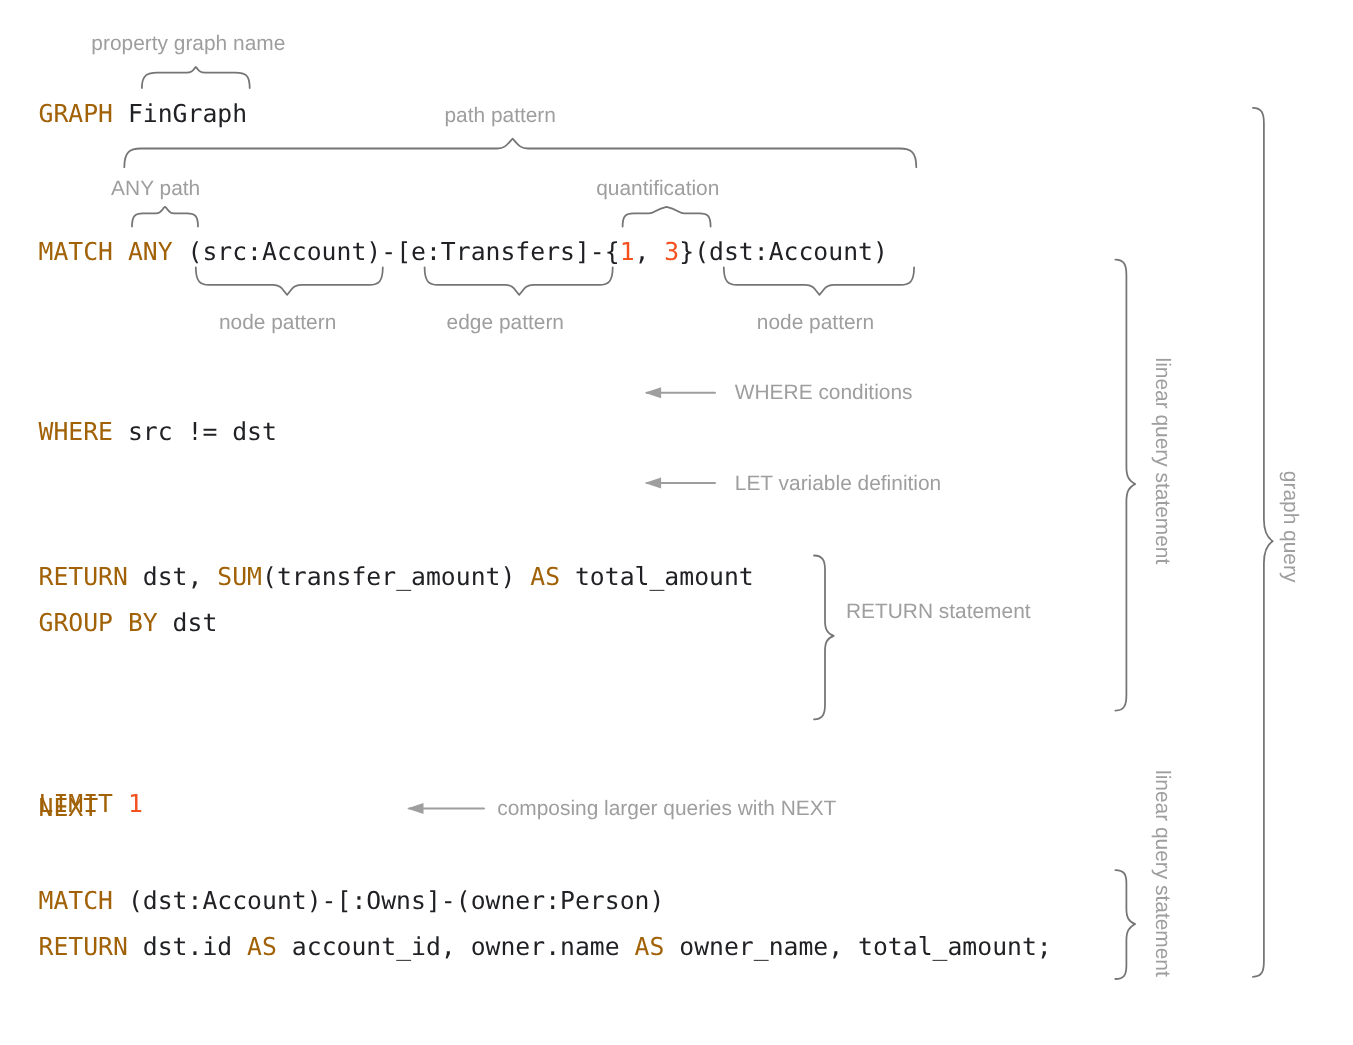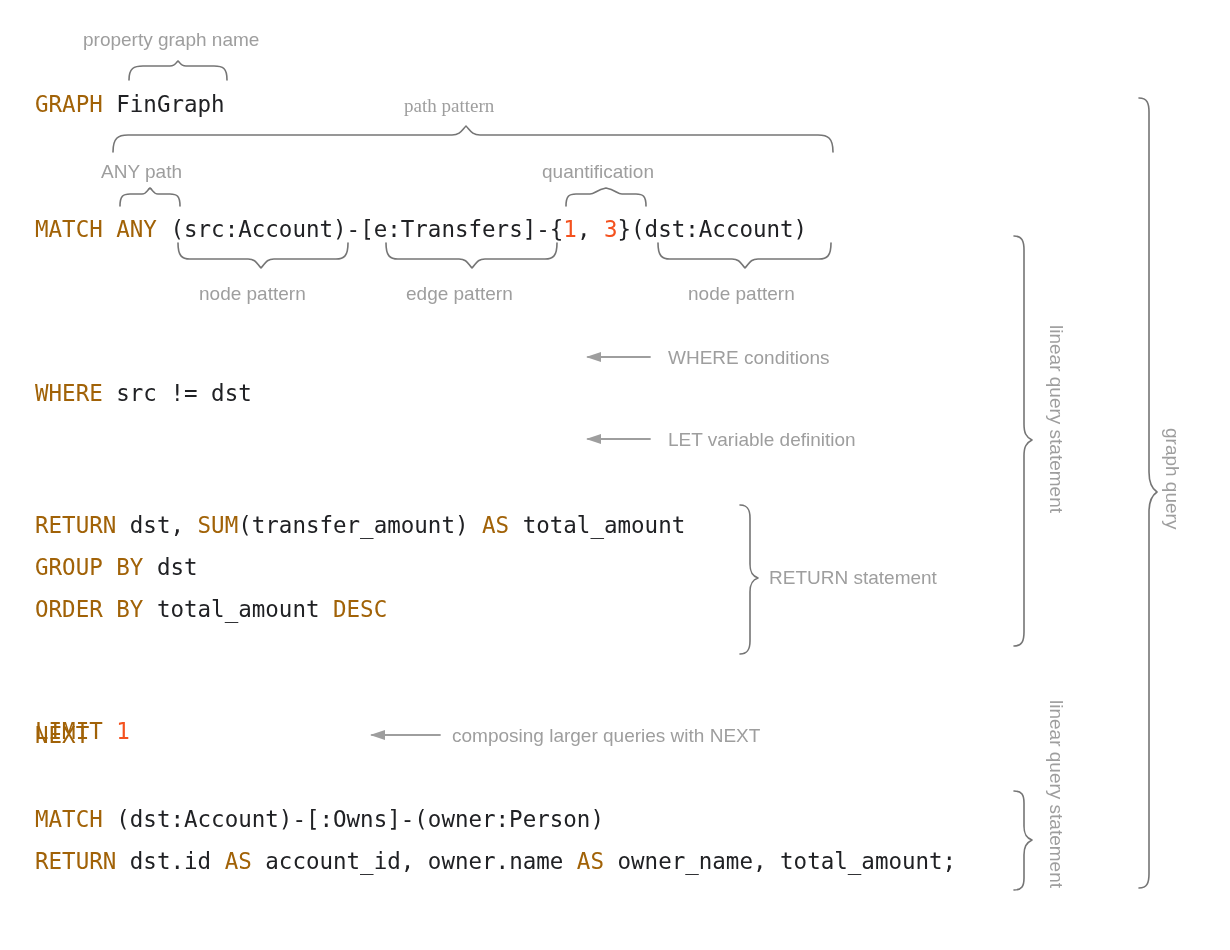--- a/index.html
+++ b/index.html
@@ -77,49 +77,48 @@
     <path d="M740,505 C748,505 750,510 750,518 L750,564 C750,572 752,576 758,578 C752,580 750,584 750,592 L750,641 C750,649 748,654 740,654"></path>
 
     <path d="M1014,236 C1022,236 1024,241 1024,250 L1024,424 C1024,433 1026,437 1032,440 C1026,443 1024,447 1024,456 L1024,632 C1024,641 1022,646 1014,646"></path>
 
     <path d="M1014,791 C1022,791 1024,795 1024,803 L1024,826 C1024,834 1026,838 1032,840 C1026,843 1024,847 1024,855 L1024,878 C1024,886 1022,890 1014,890"></path>
 
     <path d="M1139,98 C1147,98 1149,103 1149,112 L1149,472 C1149,481 1151,488 1157,492 C1151,496 1149,503 1149,512 L1149,874 C1149,883 1147,888 1139,888"></path>
   </svg>
 
   <div class="anno" style="left:83px;top:29px;">property graph name</div>
-  <div class="anno" style="left:404px;top:95px;font-family:Liberation Serif, serif;">path pattern</div>
+  <div class="anno" style="left:404px;top:95px;">path pattern</div>
   <div class="anno" style="left:101px;top:161px;">ANY path</div>
   <div class="anno" style="left:542px;top:161px;">quantification</div>
 
   <div class="anno" style="left:199px;top:283px;">node pattern</div>
   <div class="anno" style="left:406px;top:283px;">edge pattern</div>
   <div class="anno" style="left:688px;top:283px;">node pattern</div>
 
   <div class="anno" style="left:668px;top:347px;">WHERE conditions</div>
   <div class="anno" style="left:668px;top:429px;">LET variable definition</div>
-  <div class="anno" style="left:769px;top:567px;text-align:center;">RETURN statement</div>
+  <div class="anno" style="left:769px;top:546px;text-align:center;">RETURN statement</div>
   <div class="anno" style="left:452px;top:725px;">composing larger queries with NEXT</div>
 
   <div class="anno vert" style="left:1067px;top:325px;">linear query statement</div>
   <div class="anno vert" style="left:1067px;top:700px;">linear query statement</div>
   <div class="anno vert" style="left:1183px;top:428px;">graph query</div>
 
   <div class="code" style="left:35px;top:93px;"><span class="kw">GRAPH</span><span> </span><span>FinGraph</span></div>
 
   <div class="code" style="left:35px;top:218px;"><span class="kw">MATCH</span><span> </span><span class="kw">ANY</span><span> </span><span>(src:Account)</span><span>-</span><span>[e:Transfers]</span><span>-</span><span>{</span><span class="num">1</span><span>, </span><span class="num">3</span><span>}</span><span>(dst:Account)</span></div>
 
   <div class="code" style="left:35px;top:346px;margin-top:36px;"><span class="kw">WHERE</span><span> </span><span>src != dst</span></div>
 
 
   <div class="code" style="left:35px;top:514px;"><span class="kw">RETURN</span><span> </span><span>dst, </span><span class="kw">SUM</span><span>(transfer_amount) </span><span class="kw">AS</span><span> total_amount</span></div>
 
   <div class="code" style="left:35px;top:556px;"><span class="kw">GROUP BY</span><span> dst</span></div>
 
-  <div class="code" style="left:35px;top:598px;"><span class="kw">ORDER BY</span><span> total_amount </span><span class="kw">DESC</span></div>
 
   <div class="code" style="left:35px;top:676px;margin-top:44px;"><span class="kw">LIMIT</span><span> </span><span class="num">1</span></div>
 
   <div class="code" style="left:35px;top:724px;"><span class="kw">NEXT</span></div>
 
   <div class="code" style="left:35px;top:850px;"><span class="kw">RETURN</span><span> </span><span>dst.id </span><span class="kw">AS</span><span> account_id, owner.name </span><span class="kw">AS</span><span> owner_name, total_amount;</span></div>
 
   <div class="code" style="left:35px;top:808px;"><span class="kw">MATCH</span><span> </span><span>(dst:Account)-[:Owns]-(owner:Person)</span></div>
 
 </div>

